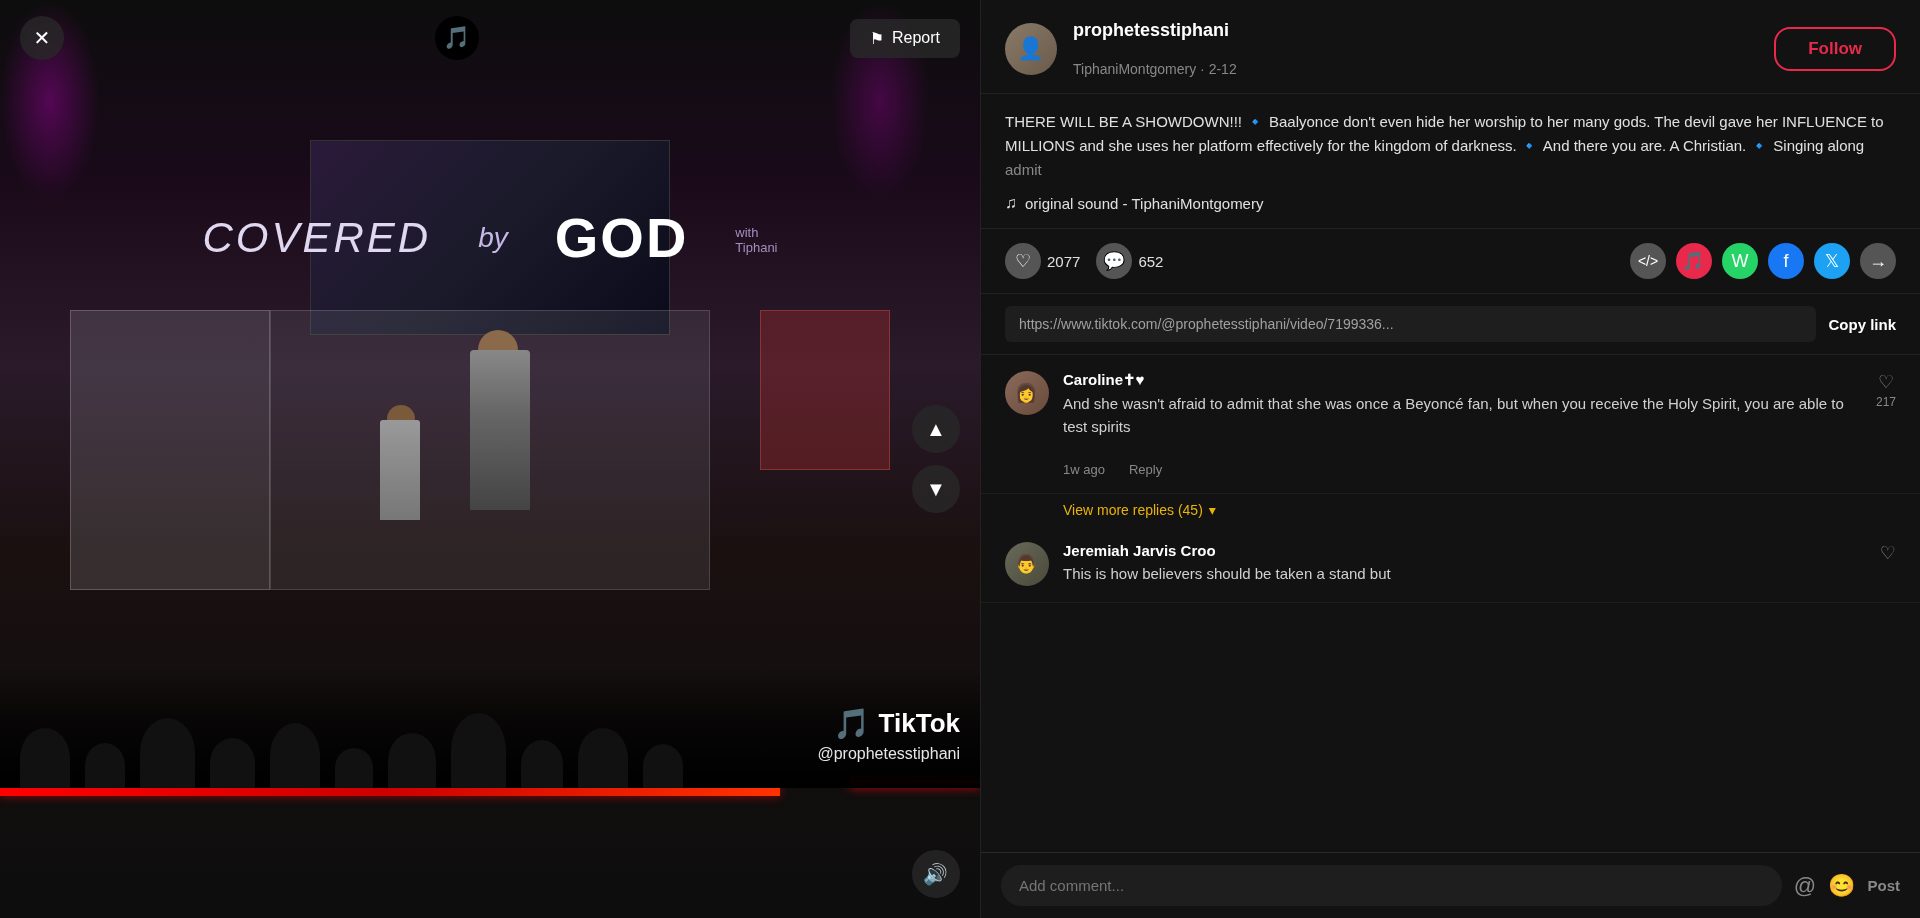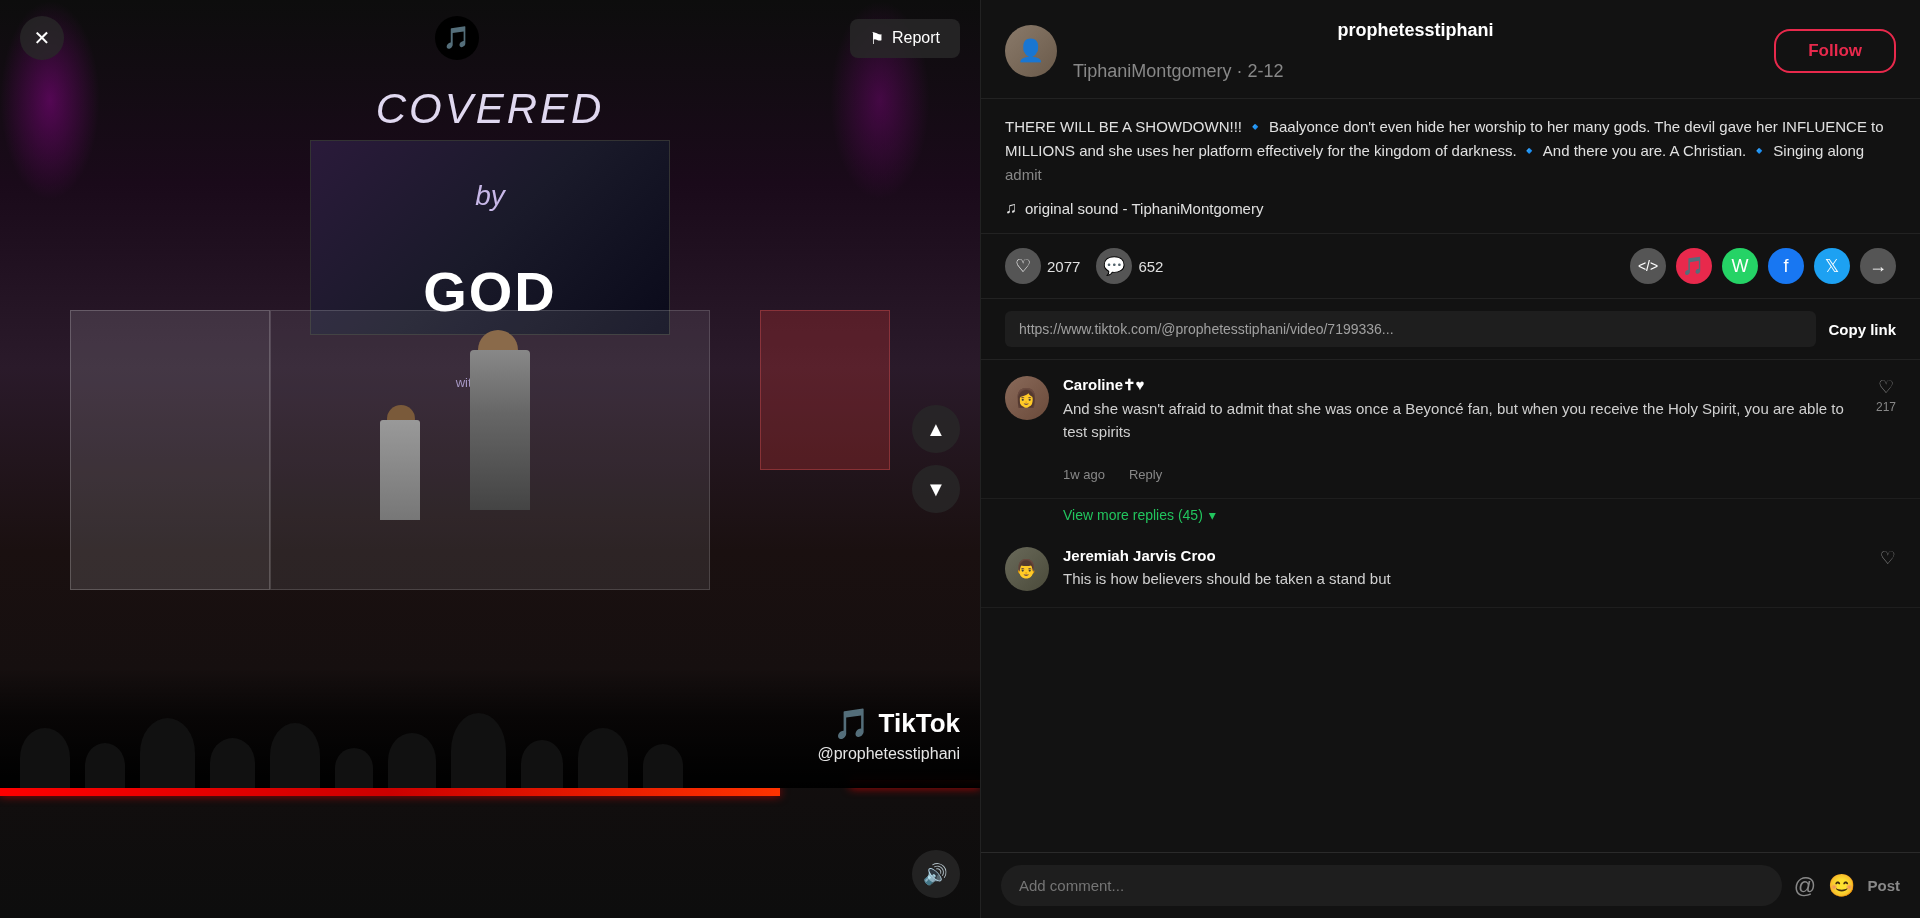--- a/index.html
+++ b/index.html
@@ -46,21 +46,21 @@
     
     .stage-screen {
       position: absolute;
       top: 140px;
       left: 310px;
       width: 360px;
       height: 195px;
       background: linear-gradient(135deg, #2a1a3a 0%, #1a1a2a 50%, #0a0a1a 100%);
       border: 1px solid #333;
       display: flex;
-      flex-direction: column;
+      flex-direction: row;
       align-items: center;
       justify-content: center;
       color: white;
       gap: 47px;
     }
     .screen-text-covered {
       font-size: 42px;
       font-weight: 300;
       letter-spacing: 3px;
       color: #e0d8f0;
@@ -354,25 +354,24 @@
       font-size: 22px;
       overflow: hidden;
     }
     .author-info {
       flex: 1;
     }
     .author-name {
       color: #ffffff;
       font-size: 18px;
       font-weight: 600;
-      text-align: center;
     }
     .author-meta {
       color: #888;
-      font-size: 18px;
+      font-size: 14px;
       margin-top: 20px;
     }
     .follow-btn {
       background: transparent;
       border: 2px solid #e8294c;
       color: #e8294c;
       padding: 10px 32px;
       border-radius: 16px;
       font-size: 17px;
       font-weight: 600;
@@ -590,21 +589,21 @@
       color: #888;
       font-size: 12px;
     }
 
     .view-more-replies {
       padding: 8px 24px 8px 82px;
       display: flex;
       align-items: center;
       gap: 6px;
       cursor: pointer;
-      color: #22c55e;
+      color: #eab308;
       font-size: 14px;
     }
     .view-more-chevron {
       font-size: 14px;
     }
 
     
     .comment-input-bar {
       padding: 12px 20px;
       border-top: 1px solid #2a2a2a;

